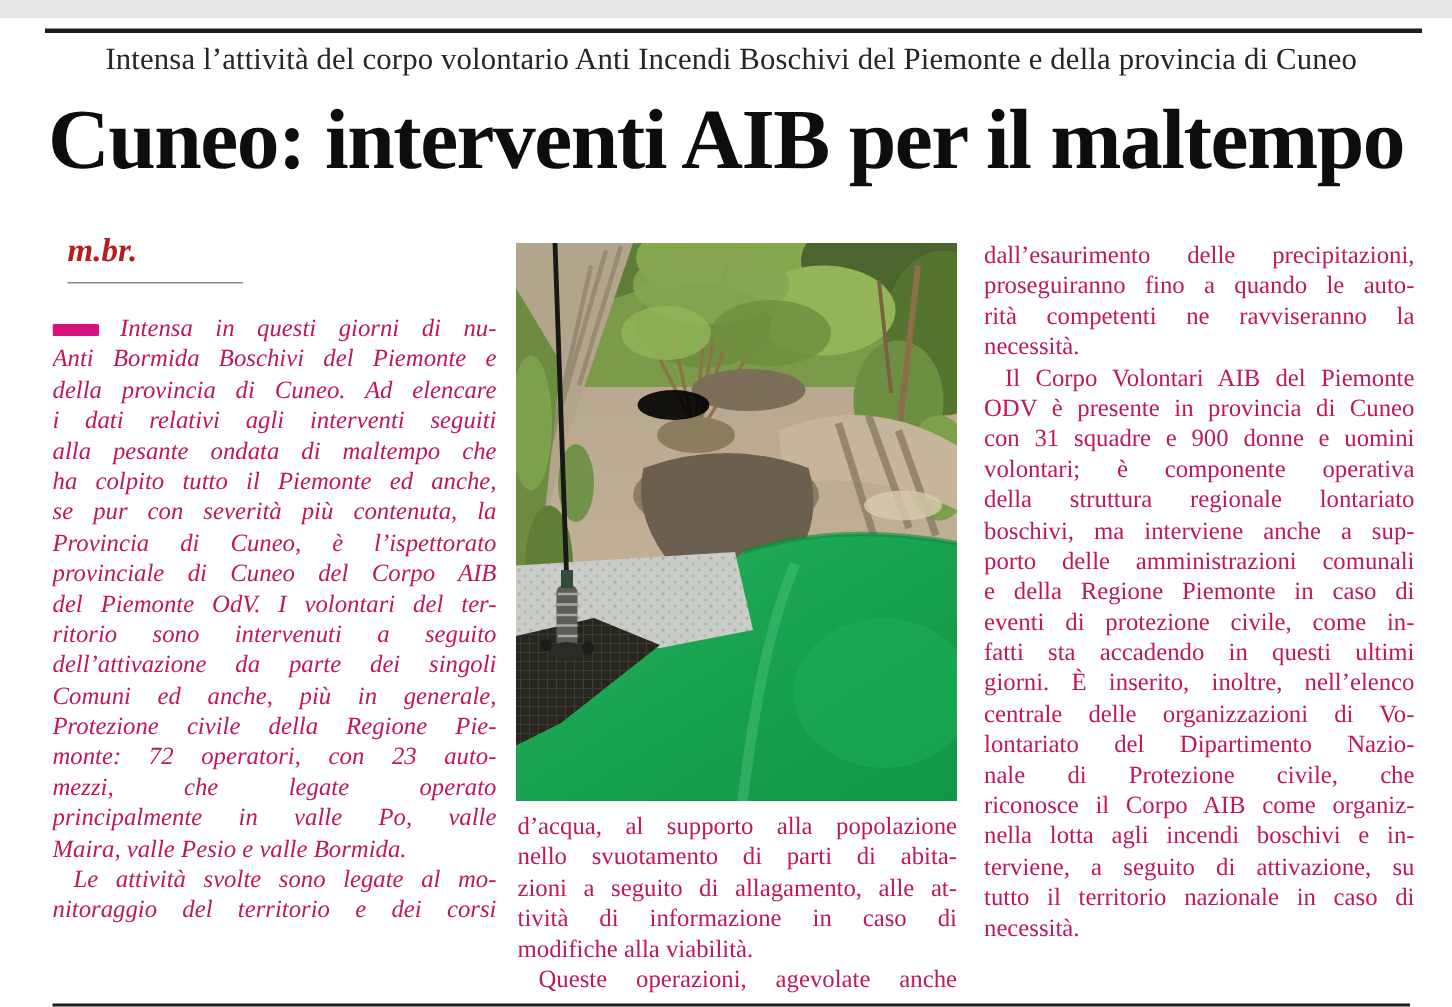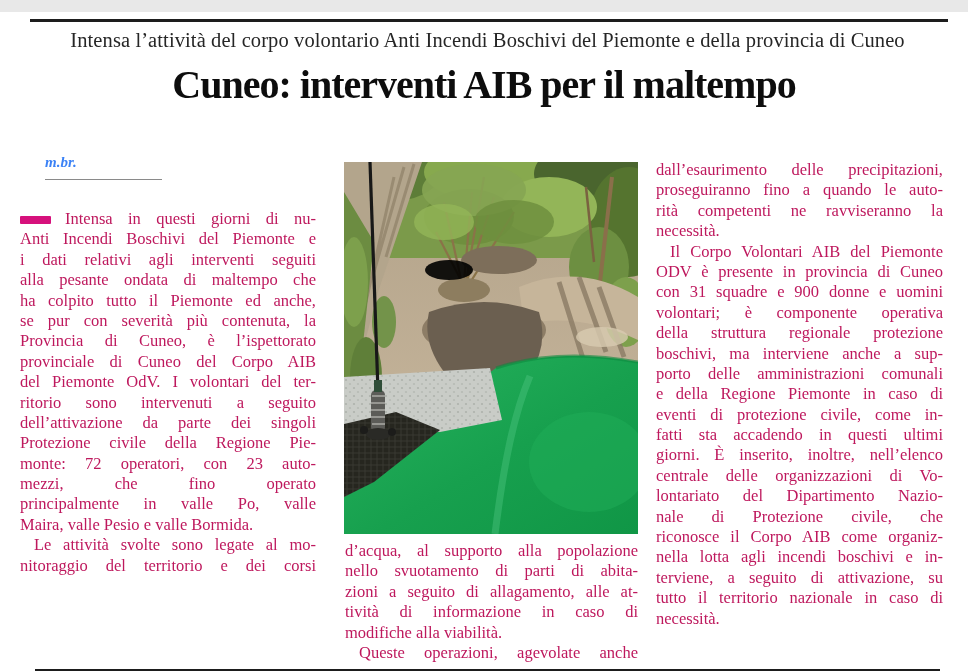--- a/index.html
+++ b/index.html
@@ -8,28 +8,28 @@
     font-family:"Liberation Serif", serif; color:#2e2d2b; overflow:hidden;
     margin:12px auto;
   }
   .top-rule { position:absolute; left:30px; top:7px; width:918px; border-top:3px solid #1d1d1d; }
   .kicker {
     position:absolute; left:35px; top:17px; width:905px; text-align:center;
     font-size:20.5px; color:#262626; letter-spacing:0.1px;
   }
   .headline {
     position:absolute; left:0; top:49px; width:968px; margin:0; text-align:center;
-    font-size:40px; font-weight:bold; color:#0d0d0d; letter-spacing:-1px;
+    font-size:57px; font-weight:bold; color:#0d0d0d; letter-spacing:-1px;
   }
   .byline-block { position:absolute; left:45px; top:142px; }
-  .byline { font-style:italic; font-weight:bold; font-size:15px; color:#3b82f6; }
+  .byline { font-style:italic; font-weight:bold; font-size:22px; color:#b91c1c; }
   .byline-rule { width:117px; border-bottom:1.5px solid #8a8a8a; margin-top:8px; }
 
   .col { position:absolute; font-size:16.5px; line-height:20.4px; color:#be185d; }
-  .col-left  { left:20px;  top:197px; width:296px; }
+  .col-left  { left:35px;  top:197px; width:296px;font-style:italic; }
   .col-mid   { left:345px; top:529px; width:293px; }
   .col-right { left:656px; top:148px; width:287px; }
 
   .line { text-align:justify; text-align-last:justify; height:20.4px; overflow:hidden; }
   .line.end { text-align-last:left; }
   .line.indent { text-indent:14px; }
   .dash {
     display:inline-block; width:31px; height:8px; background:#d6117c;
     border-radius:1px; vertical-align:baseline; margin-right:14px;
   }
@@ -56,33 +56,35 @@
 
   <h1 class="headline">Cuneo: interventi AIB per il maltempo</h1>
 
   <div class="byline-block">
     <div class="byline">m.br.</div>
     <div class="byline-rule"></div>
   </div>
 
   <div class="col col-left">
       <div class="line"><span class="dash"></span>Intensa in questi giorni di nu-</div>
-      <div class="line">Anti Incendi Boschivi del Piemonte e</div>
+      <div class="line">Anti Bormida Boschivi del Piemonte e</div>
+      <div class="line">della provincia di Cuneo. Ad elencare</div>
       <div class="line">i dati relativi agli interventi seguiti</div>
       <div class="line">alla pesante ondata di maltempo che</div>
       <div class="line">ha colpito tutto il Piemonte ed anche,</div>
       <div class="line">se pur con severità più contenuta, la</div>
       <div class="line">Provincia di Cuneo, è l’ispettorato</div>
       <div class="line">provinciale di Cuneo del Corpo AIB</div>
       <div class="line">del Piemonte OdV. I volontari del ter-</div>
       <div class="line">ritorio sono intervenuti a seguito</div>
       <div class="line">dell’attivazione da parte dei singoli</div>
+      <div class="line">Comuni ed anche, più in generale,</div>
       <div class="line">Protezione civile della Regione Pie-</div>
       <div class="line">monte: 72 operatori, con 23 auto-</div>
-      <div class="line">mezzi, che fino operato</div>
+      <div class="line">mezzi, che legate operato</div>
       <div class="line">principalmente in valle Po, valle</div>
       <div class="line end">Maira, valle Pesio e valle Bormida.</div>
       <div class="line indent">Le attività svolte sono legate al mo-</div>
       <div class="line">nitoraggio del territorio e dei corsi</div>
     </div>
 
   <div class="photo" title="Muddy flooded mountain track seen over the green hood of an AIB vehicle with checker plate and whip antenna">
     <svg viewBox="0 0 294 372" preserveAspectRatio="none">
       <defs>
         <linearGradient id="mudg" x1="0" y1="0" x2="0" y2="1">
@@ -192,21 +194,21 @@
 
   <div class="col col-right">
       <div class="line">dall’esaurimento delle precipitazioni,</div>
       <div class="line">proseguiranno fino a quando le auto-</div>
       <div class="line">rità competenti ne ravviseranno la</div>
       <div class="line end">necessità.</div>
       <div class="line indent">Il Corpo Volontari AIB del Piemonte</div>
       <div class="line">ODV è presente in provincia di Cuneo</div>
       <div class="line">con 31 squadre e 900 donne e uomini</div>
       <div class="line">volontari; è componente operativa</div>
-      <div class="line">della struttura regionale protezione</div>
+      <div class="line">della struttura regionale lontariato</div>
       <div class="line">boschivi, ma interviene anche a sup-</div>
       <div class="line">porto delle amministrazioni comunali</div>
       <div class="line">e della Regione Piemonte in caso di</div>
       <div class="line">eventi di protezione civile, come in-</div>
       <div class="line">fatti sta accadendo in questi ultimi</div>
       <div class="line">giorni. È inserito, inoltre, nell’elenco</div>
       <div class="line">centrale delle organizzazioni di Vo-</div>
       <div class="line">lontariato del Dipartimento Nazio-</div>
       <div class="line">nale di Protezione civile, che</div>
       <div class="line">riconosce il Corpo AIB come organiz-</div>

